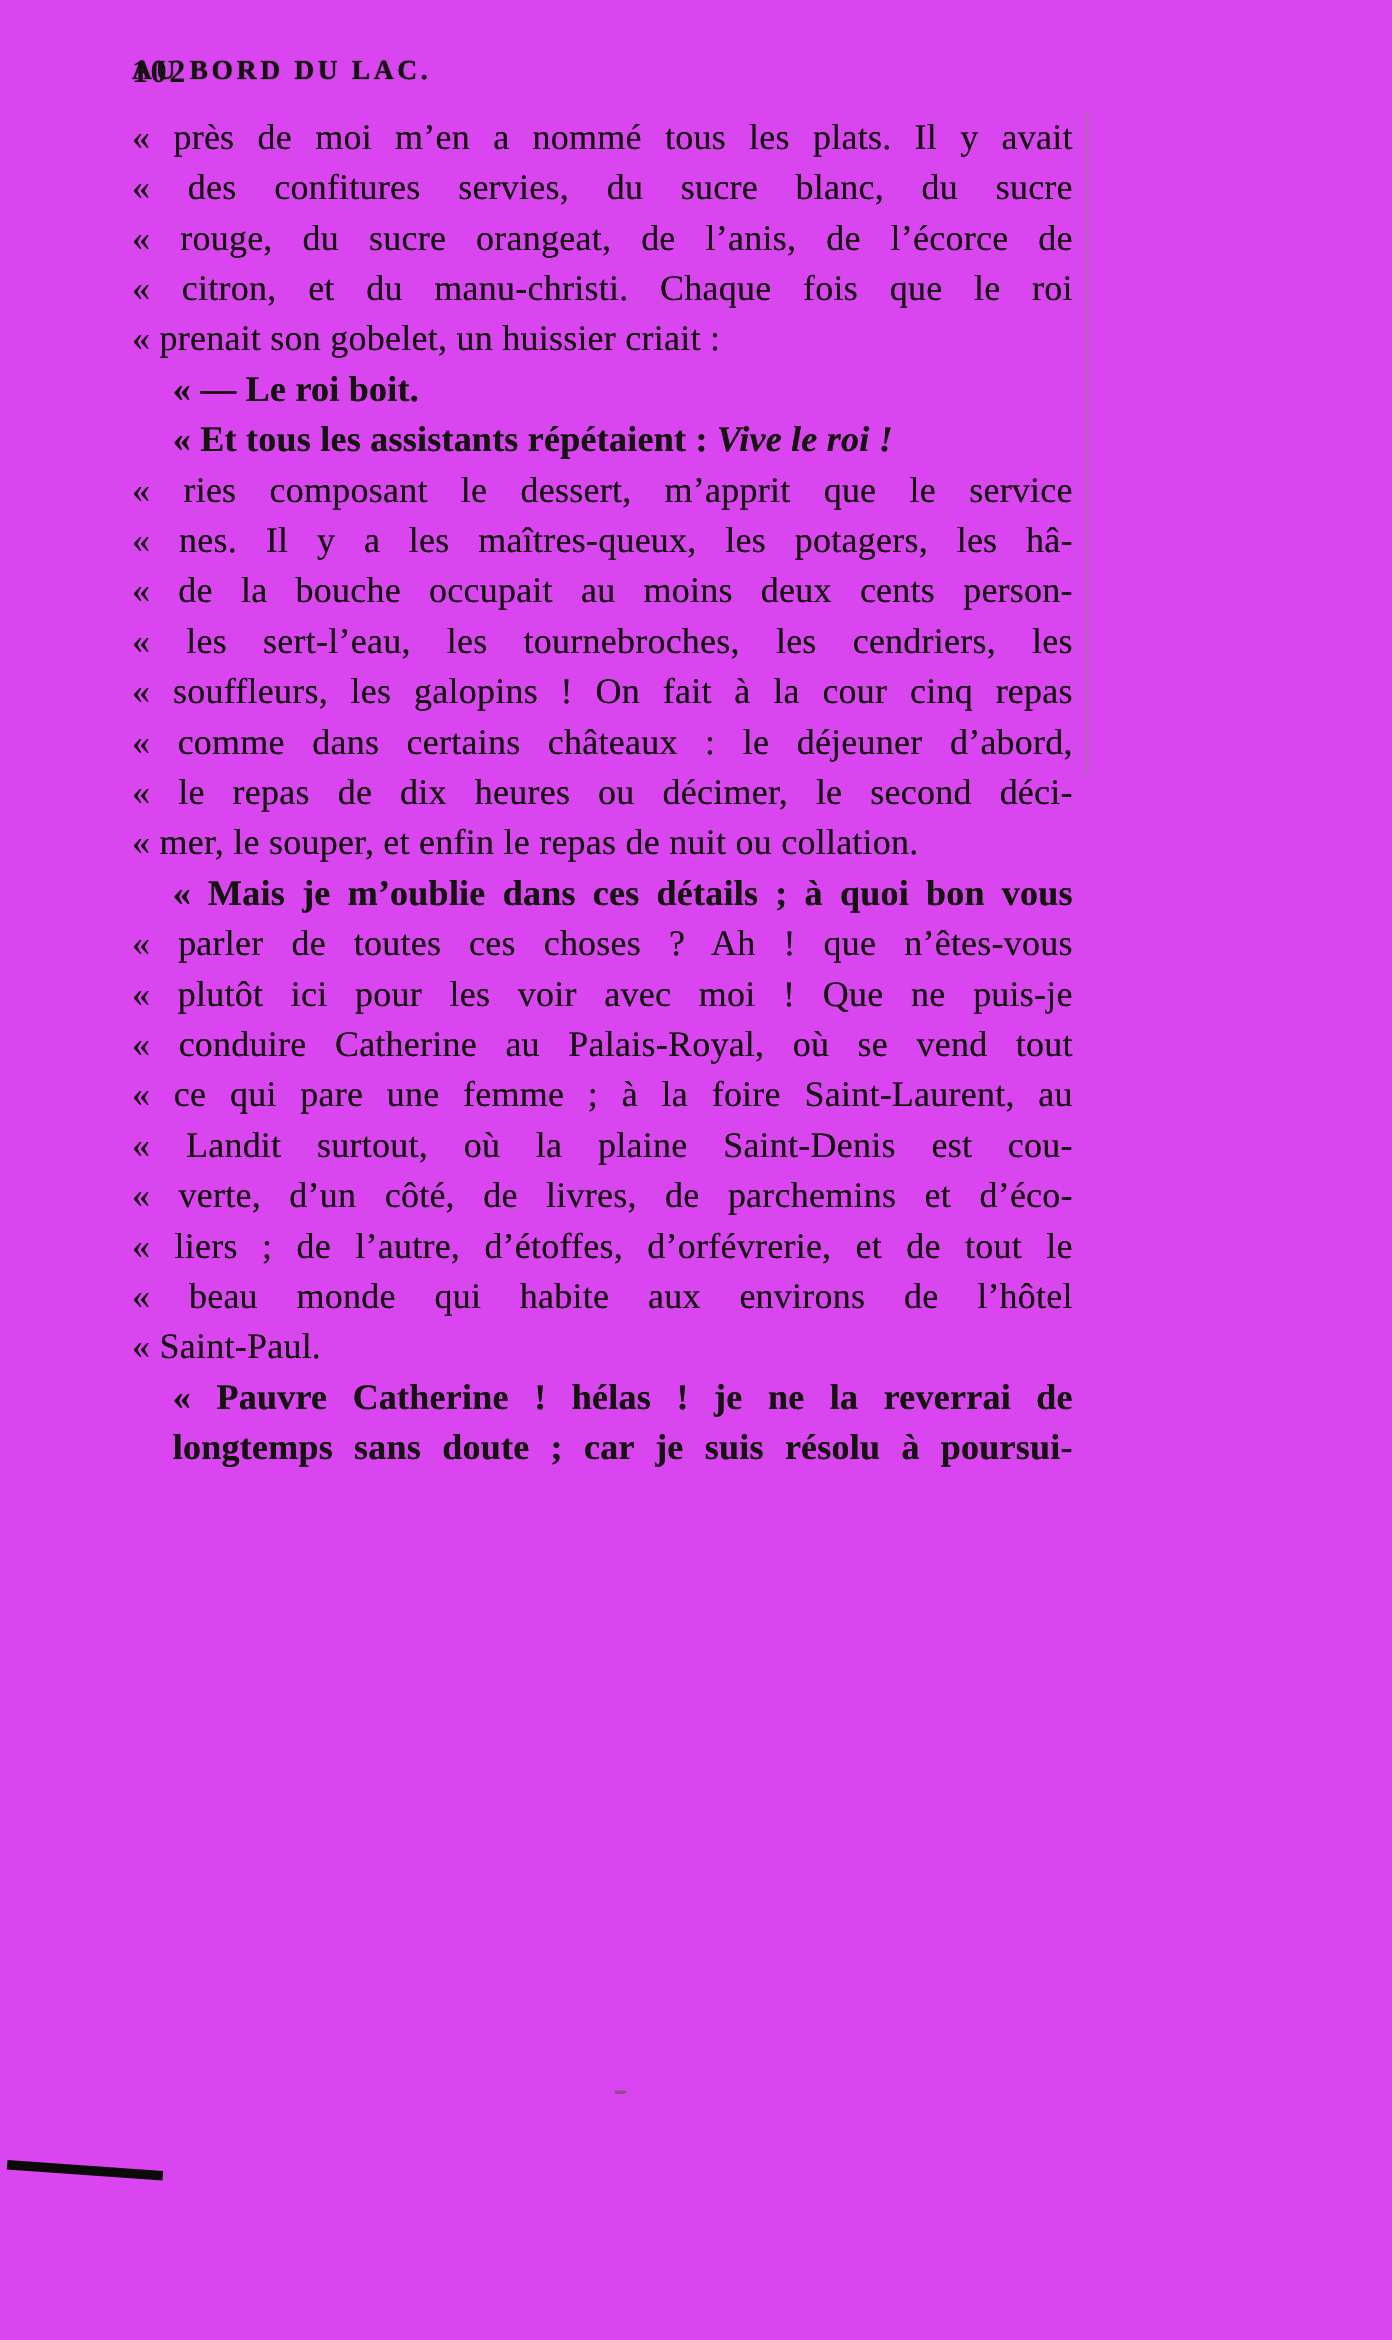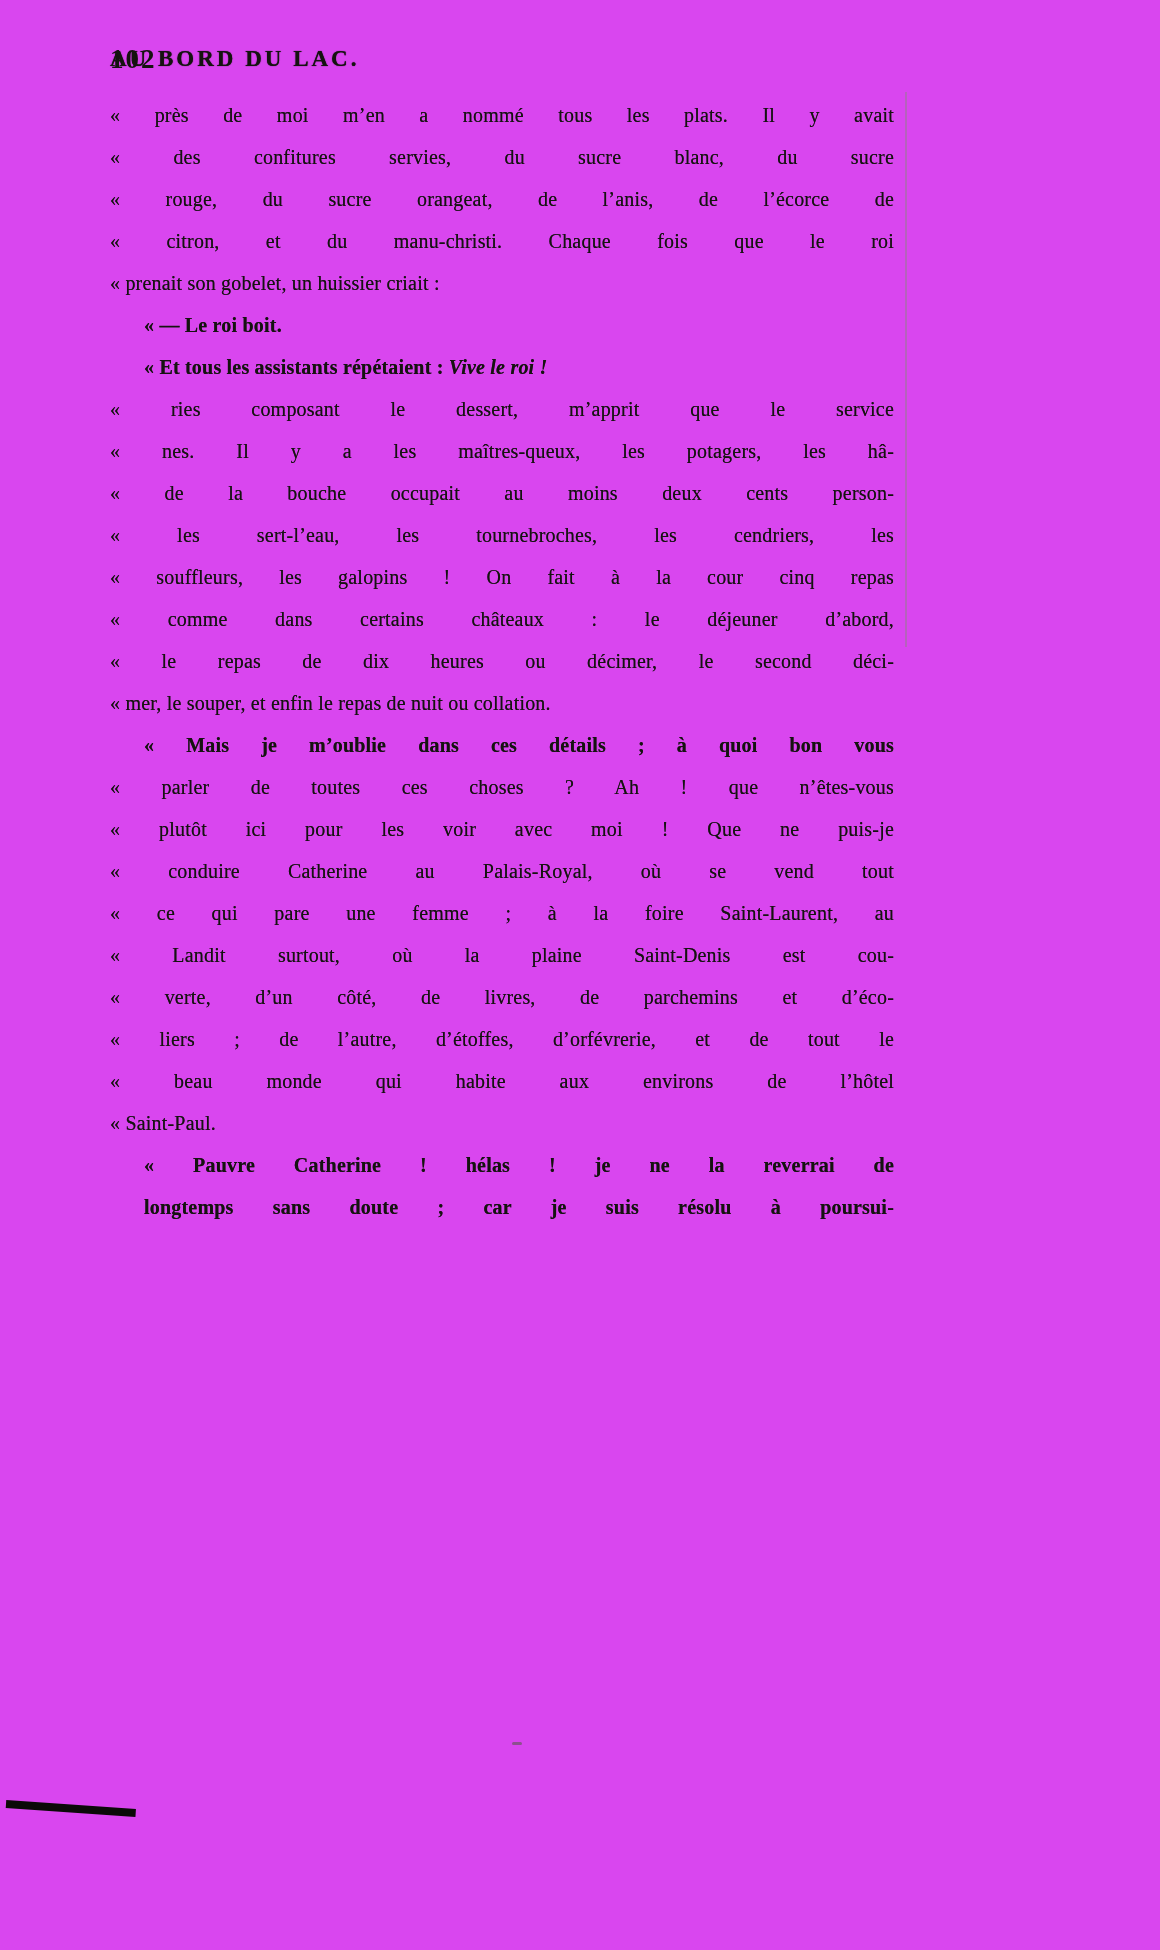--- a/index.html
+++ b/index.html
@@ -42,21 +42,21 @@
     letter-spacing: 3px;
     text-shadow: 0 0 1px #151310;
   }
   .text-block {
     position: absolute;
     left: 110px;
     top: 94px;
     width: 784px;
   }
   .line {
-    font-size: 20px;
+    font-size: 30px;
     line-height: 42px;
     white-space: normal;
     text-align: left;
     letter-spacing: 0.2px;
     text-shadow: 0 0 0.5px rgba(20,18,15,0.7);
   }
   .line.justify {
     text-align: justify;
     text-align-last: justify;
   }

